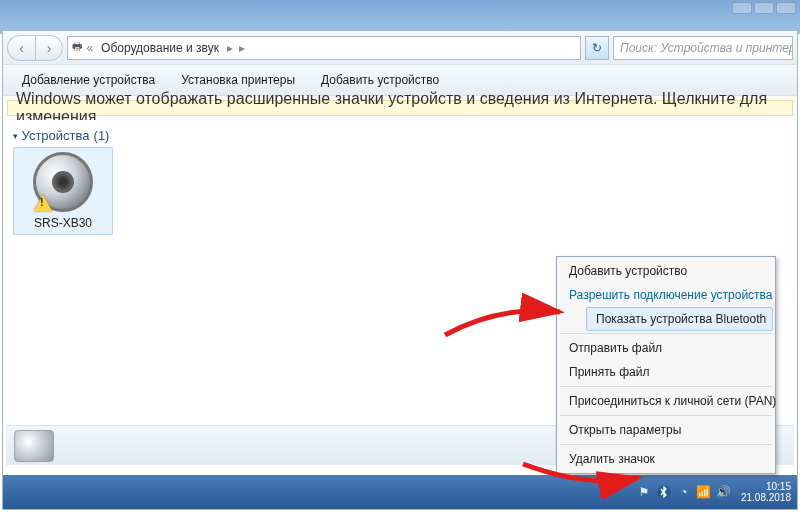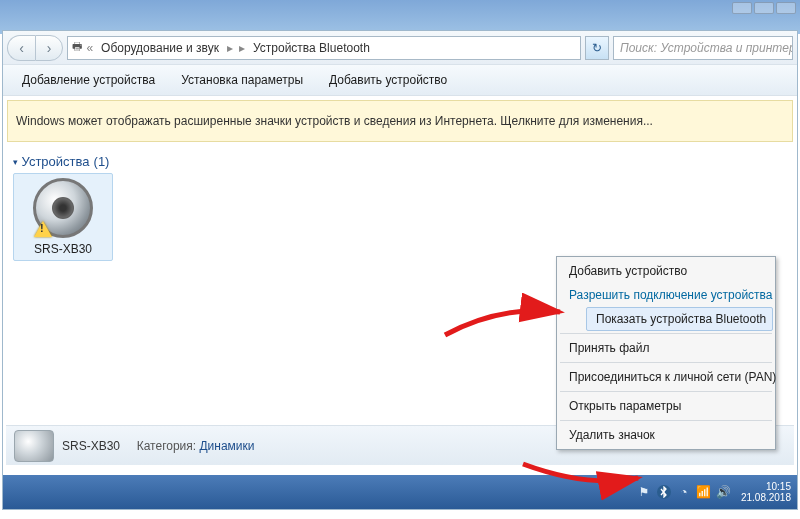--- a/index.html
+++ b/index.html
@@ -24,21 +24,21 @@
   .addr .crumb { padding:1px 4px; white-space:nowrap;}
   .addr .icon { font-size:11px; color:#555;}
   .go-btn { width:24px; height:24px; border:1px solid #a8b9c7; background:linear-gradient(#eaf6ff,#c8e1f4); color:#2a5d8f; display:flex; align-items:center; justify-content:center; font-size:12px;}
   .search { width:180px; height:24px; border:1px solid #a8b9c7; background:#fff; font-size:12px; color:#999; font-style:italic; padding:0 6px; display:flex; align-items:center; white-space:nowrap; overflow:hidden;}
 
   
   .toolbar { height:20px; background:linear-gradient(#f6fafd,#e4edf5); border-bottom:1px solid #d9e2ea; display:flex; align-items:center; padding:15px 6px; }
   .toolbar .tb { font-size:12px; color:#1a1a1a; padding:4px 12px; border:1px solid transparent; border-radius:2px;}
 
   
-  .infobar { height:42px; background:#fff8d9; border:1px solid #e7dca1; margin:4px; font-size:12px; color:#333; display:flex; align-items:center; padding:0 8px;}
+  .infobar { height:16px; background:#fff8d9; border:1px solid #e7dca1; margin:4px; font-size:16px; color:#333; display:flex; align-items:center; padding:0 8px;}
 
   
   .content { position:relative; padding:4px 10px; height:340px; background:#fff; }
   .group-hdr { font-size:13px; color:#1e4e8c; display:flex; align-items:center; gap:4px; padding:4px 0;}
   .group-hdr .caret { font-size:9px;}
   .device-item { width:100px; text-align:center; padding:4px; border:1px solid transparent; border-radius:2px; display:inline-block;}
   .device-item.sel { background:#e5f1fb; border-color:#b6d5ee;}
   .device-icon { width:60px; height:60px; margin:0 auto 4px; position:relative; background:radial-gradient(circle at 35% 35%, #fff, #cfd6db 40%, #8e979e 70%, #5a6168); border-radius:50%; border:3px solid #777;}
   .device-icon .cone { position:absolute; left:50%; top:50%; width:22px; height:22px; margin:-11px; border-radius:50%; background:radial-gradient(circle,#333 20%,#666 60%,#444);}
   .device-warn { position:absolute; left:-2px; bottom:-2px; width:0; height:0; border-left:9px solid transparent; border-right:9px solid transparent; border-bottom:16px solid #ffd24a; filter:drop-shadow(0 0 1px #a07d00);}
@@ -91,33 +91,32 @@
       <div class="nav-btn">
           <span>›</span>
         </div>
     </div>
     <div class="addr">
       <span class="icon">🖶</span>
       <span class="sep">«</span>
       <span class="crumb">Оборудование и звук</span>
       <span class="sep">▸</span>
       <span class="sep">▸</span>
-      <span class="crumb">Устройства Bluetooth</span>
     </div>
     <div class="go-btn">
         <span>↻</span>
       </div>
     <div class="search">
       <span>Поиск: Устройства и принтеры</span>
     </div>
   </div>
 
   <div class="toolbar">
     <div class="tb">Добавление устройства</div>
-    <div class="tb">Установка параметры</div>
+    <div class="tb">Установка принтеры</div>
     <div class="tb">Добавить устройство</div>
   </div>
 
   <div class="infobar">
     <span>Windows может отображать расширенные значки устройств и сведения из Интернета.   Щелкните для изменения...</span>
   </div>
 
   <div class="content">
     <div class="group-hdr">
       <span class="caret">▾</span>
@@ -128,28 +127,20 @@
       <div class="device-icon">
         <div class="cone"></div>
         <div class="device-warn"></div>
       </div>
       <div class="dev-label">SRS-XB30</div>
     </div>
   </div>
 
   <div class="details">
     <div class="thumb"></div>
-    <div class="info">
-      <span>SRS-XB30</span>
-      &nbsp;&nbsp;&nbsp;
-      <span class="cat">
-        <span>Категория:</span>
-        <a>Динамики</a>
-      </span>
-    </div>
   </div>
 
   <div class="taskbar">
     <div class="tray">
       <div class="ic">
           <span>⚑</span>
         </div>
       <div class="ic" style="background:#2a5d8f;border-radius:50%;color:#fff;font-weight:bold">
         <svg width="10" height="12" viewBox="0 0 10 12">
             <path d="M2 3 L7 9 L5 11 L5 1 L7 3 L2 9" stroke="#fff" stroke-width="1.3" fill="none"></path>
@@ -165,20 +156,21 @@
     </div>
   </div>
 
 </div>
 
 <div class="ctx">
   <div class="mi">Добавить устройство</div>
   <div class="mi disabled">Разрешить подключение устройства</div>
   <div class="mi hover">Показать устройства Bluetooth</div>
   <hr>
+  <div class="mi">Отправить файл</div>
   <div class="mi">Принять файл</div>
   <hr>
   <div class="mi">Присоединиться к личной сети (PAN)</div>
   <hr>
   <div class="mi">Открыть параметры</div>
   <hr>
   <div class="mi">Удалить значок</div>
 </div>
 
 <div class="arrow" style="left:440px; top:300px;">

